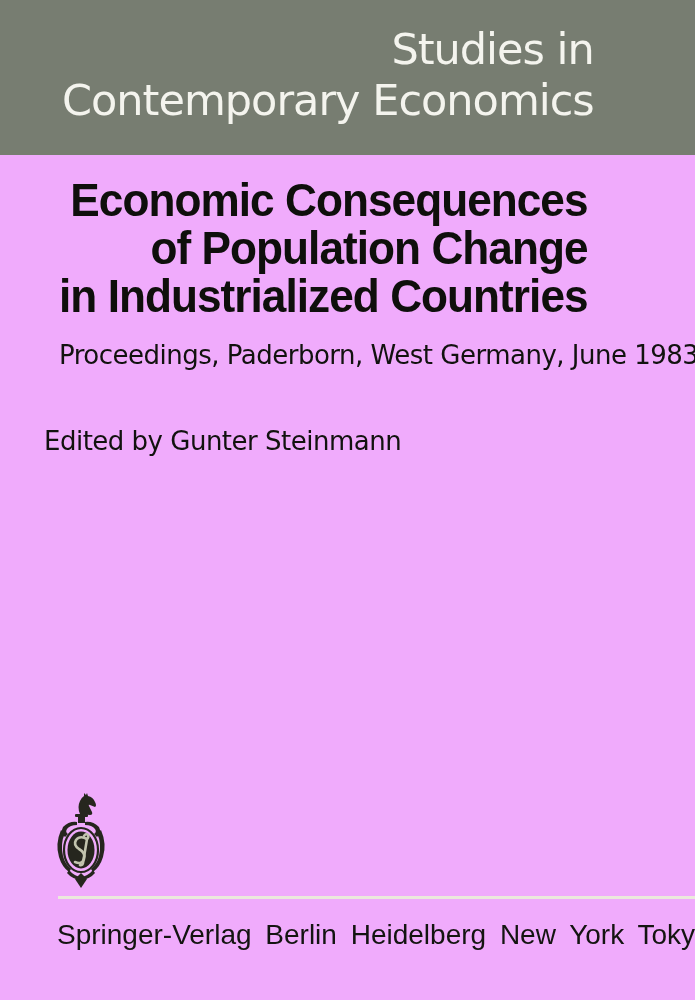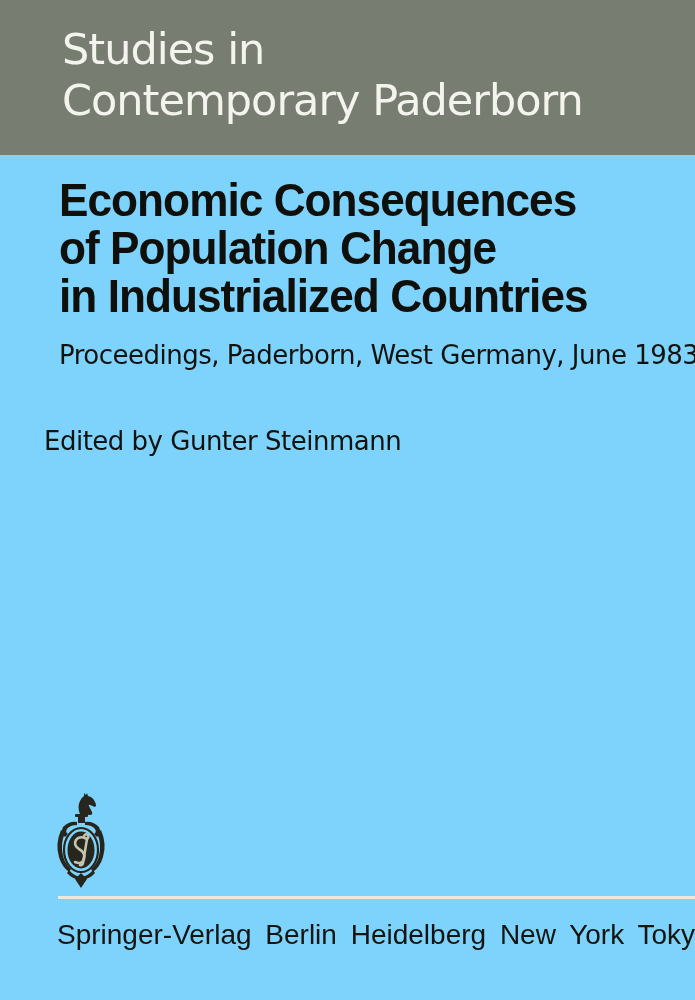--- a/index.html
+++ b/index.html
@@ -4,23 +4,24 @@
 <style>
   html, body {
     margin: 0;
     padding: 0;
     background: #9a9a90;
   }
   .cover {
     position: relative;
     width: 695px;
     height: 1000px;
-    background: #7dd3fc;
+    background: #f0abfc;
     overflow: hidden;
     font-family: "DejaVu Sans", sans-serif;
+    text-align: right;
   }
   
   .banner {
     position: absolute;
     top: 0; left: 0;
     width: 695px;
     height: 155px;
     background: #777d71;
   }
   .series-title {
@@ -99,21 +100,21 @@
   }
 </style>
 </head>
 <body>
 
 <div class="cover">
 
   <div class="banner">
     <div class="series-title">
       <div>Studies in</div>
-      <div>Contemporary Paderborn</div>
+      <div>Contemporary Economics</div>
     </div>
   </div>
 
   <div class="book-title">
     <div>Economic Consequences</div>
     <div>of Population Change</div>
     <div>in Industrialized Countries</div>
   </div>
 
   <div class="subtitle">Proceedings, Paderborn, West Germany, June 1983</div>

